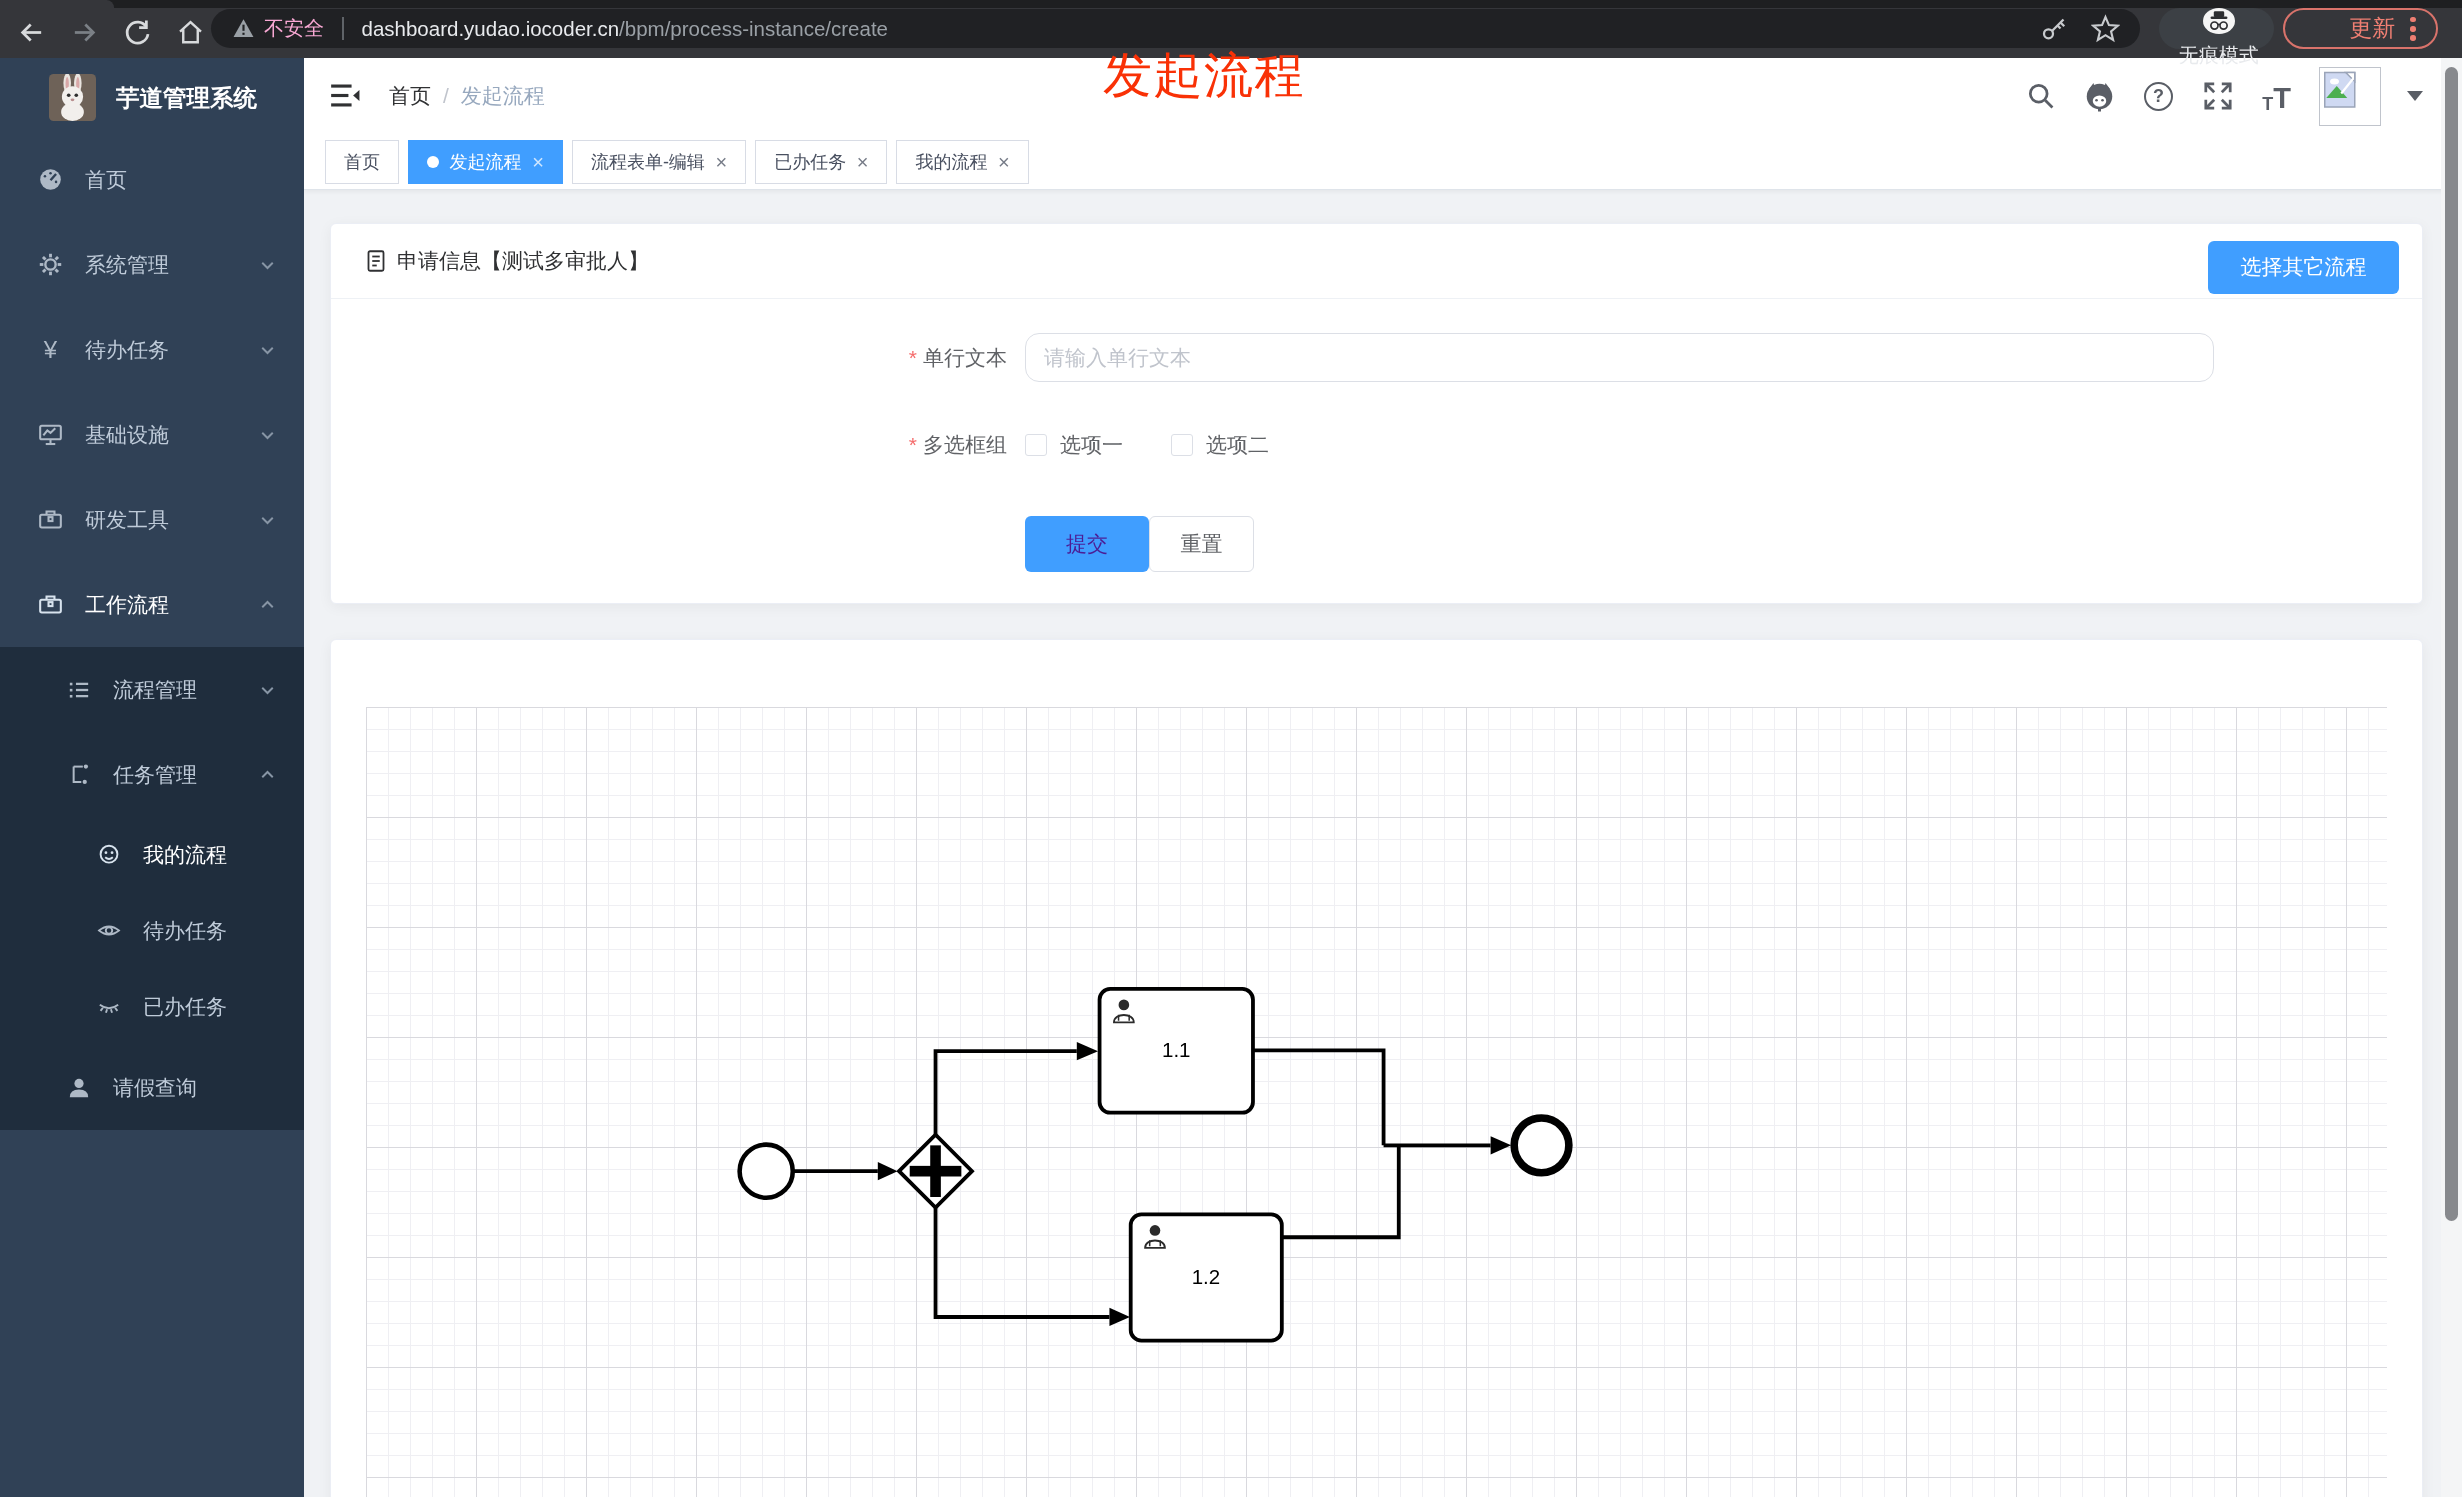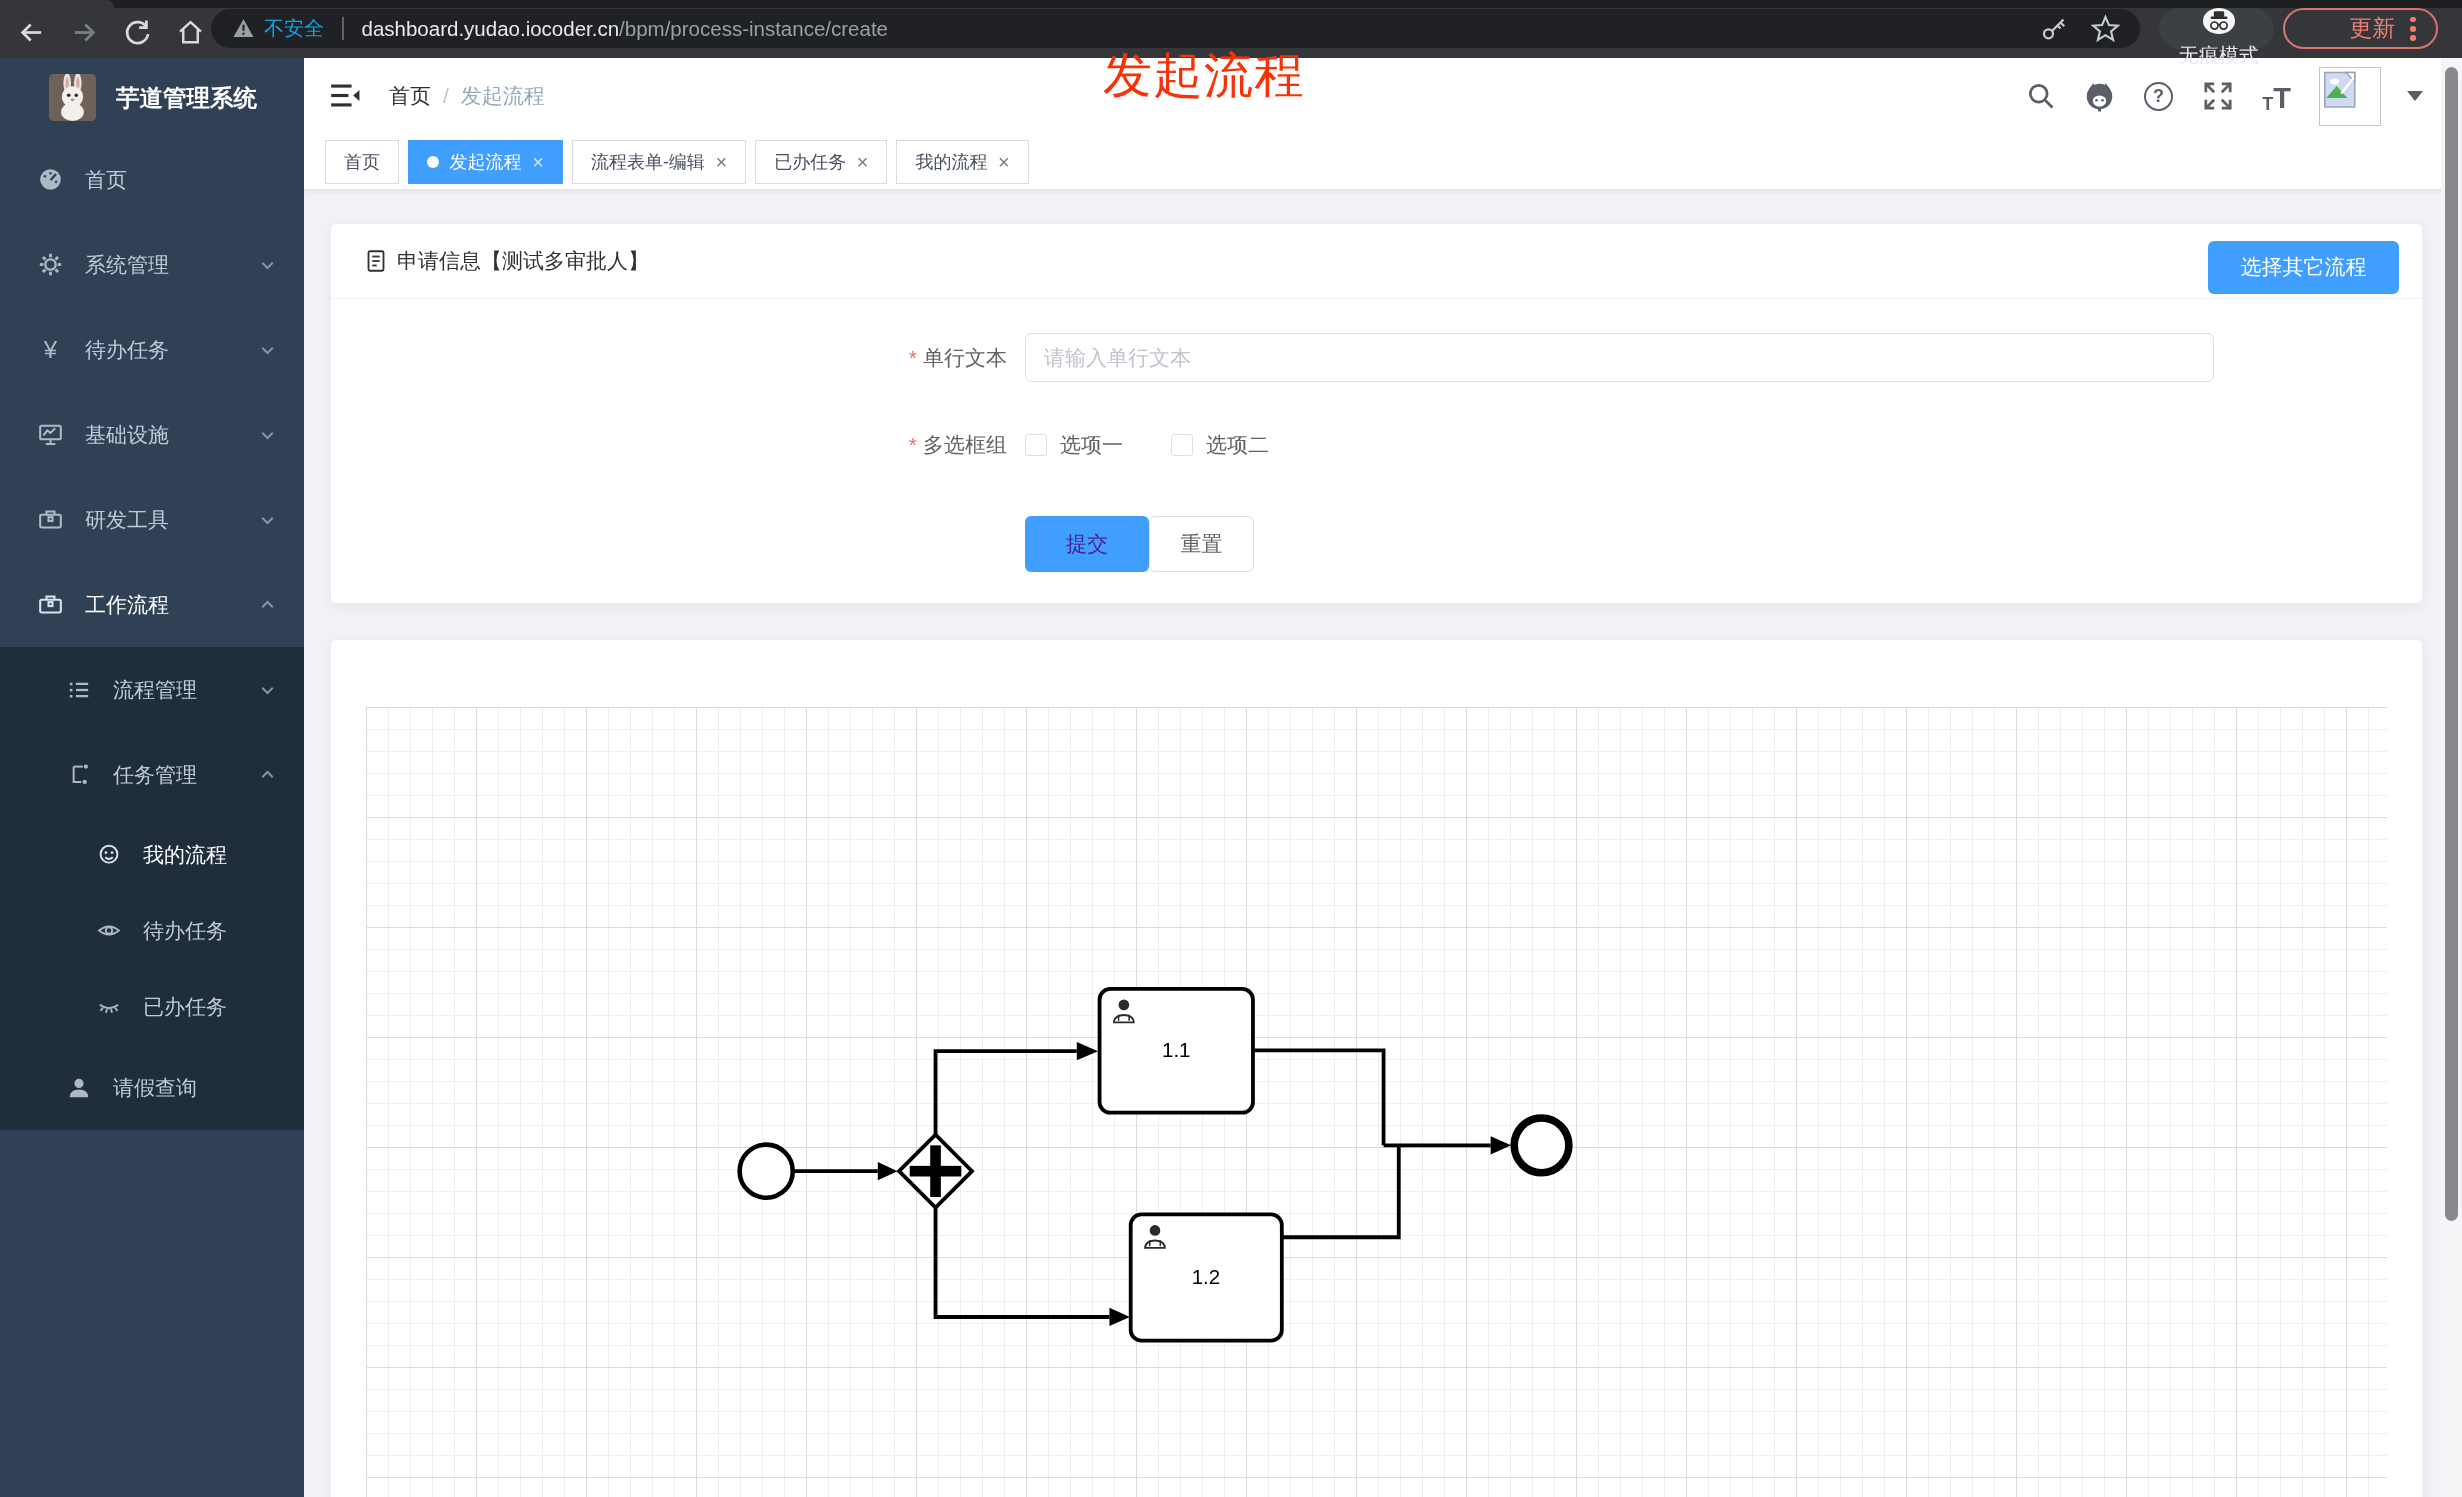--- a/index.html
+++ b/index.html
@@ -8,21 +8,21 @@
   #screen { position:relative; width:2462px; height:1498px; overflow:hidden; background:#fff; }
 
   
   .chrome { position:absolute; left:0; top:0; width:2462px; height:58px; background:#35363a; z-index:40; }
   .tabstrip { position:absolute; left:0; top:0; right:0; height:7.6px; background:#1e1f21; }
   .tabhint { position:absolute; left:0; top:0; width:114px; height:7.6px; background:#35363a; border-radius:0 7.6px 0 0; }
   .chrome-nav { position:absolute; left:13.7px; top:7.6px; height:50px; display:flex; align-items:center; gap:18px; }
   .chrome-btn { width:35px; height:35px; display:flex; align-items:center; justify-content:center; border-radius:50%; }
   .omnibox { position:absolute; left:211px; top:9px; width:1929px; height:39px; background:#202124; border-radius:20px;
              display:flex; align-items:center; padding:0 20px 0 21px; }
-  .omni-warn-label { color:#0ea5e9; font-size:20px; margin-left:9px; }
+  .omni-warn-label { color:#f9a8d4; font-size:20px; margin-left:9px; }
   .omni-div { width:1.5px; height:23px; background:#5f6368; margin:0 18px; }
   .omni-host { color:#e8eaed; font-size:20.5px; }
   .omni-path { color:#9aa0a6; font-size:20.5px; }
   .omni-spacer { flex:1; }
   .omni-right { display:flex; align-items:center; gap:23px; }
   .incog { position:absolute; left:2159px; top:8.4px; width:115px; height:41px; background:#3c4045; border-radius:20.5px;
            display:flex; align-items:center; gap:7.6px; padding-left:4.6px;flex-direction:column; }
   .incog-circle { width:32px; height:32px; border-radius:50%; background:#f5f5f5; display:flex; align-items:center; justify-content:center; }
   .incog-label { color:#e8eaed; font-size:20px; }
   .update-pill { position:absolute; left:2283px; top:8.4px; width:155px; height:41px; border:2.3px solid #d9736b; border-radius:20.5px;
@@ -86,21 +86,21 @@
                  border-bottom:1.5px solid #eef1f5; }
   .card1 .card-header { height:75px; }
   .card2 .card-header { height:60px; }
 
   .choose-other { position:absolute; right:23px; top:16.7px; width:191px; height:53px; background:#409eff; border:none; border-radius:6px;
                   color:#fff; font-size:21px; display:flex; align-items:center; justify-content:center; cursor:pointer; }
   .f-label { position:absolute; left:0; width:676px; text-align:right; font-size:21px; color:#606266; }
   .req { color:#f56c6c; margin-right:6px; }
   .lbl-text-row { top:109px; line-height:49px; }
   .lbl-check-row { top:199px; line-height:43px; }
-  .text-input { position:absolute; left:694px; top:109px; width:1189px; height:49px; border:1.5px solid #dcdfe6; border-radius:6px;
+  .text-input { position:absolute; left:694px; top:109px; width:1189px; height:49px; border:1.5px solid #dcdfe6; border-radius:14px;
                 padding:0 18px; font-size:21px; color:#606266; background:#fff; outline:none; font-family:inherit; }
   .text-input::placeholder { color:#c0c4cc; }
   .cb { position:absolute; top:210px; width:22px; height:22px; border:1.5px solid #dcdfe6; border-radius:3px; background:#fff; cursor:pointer; }
   .cb1 { left:694px; } .cb2 { left:840px; }
   .cb-label { position:absolute; top:199px; height:43px; line-height:43px; font-size:21px; color:#606266; cursor:pointer; }
   .cbl1 { left:729px; } .cbl2 { left:875px; }
   .btn { position:absolute; top:292px; height:56px; border-radius:6px; font-size:21px; display:flex; align-items:center;
          justify-content:center; cursor:pointer; font-family:inherit; }
   .btn-submit { left:694px; width:124px; background:#409eff; color:#4c1d95; border:none; }
   .btn-reset { left:818px; width:105px; background:#fff; color:#606266; border:1.5px solid #dcdfe6; }

